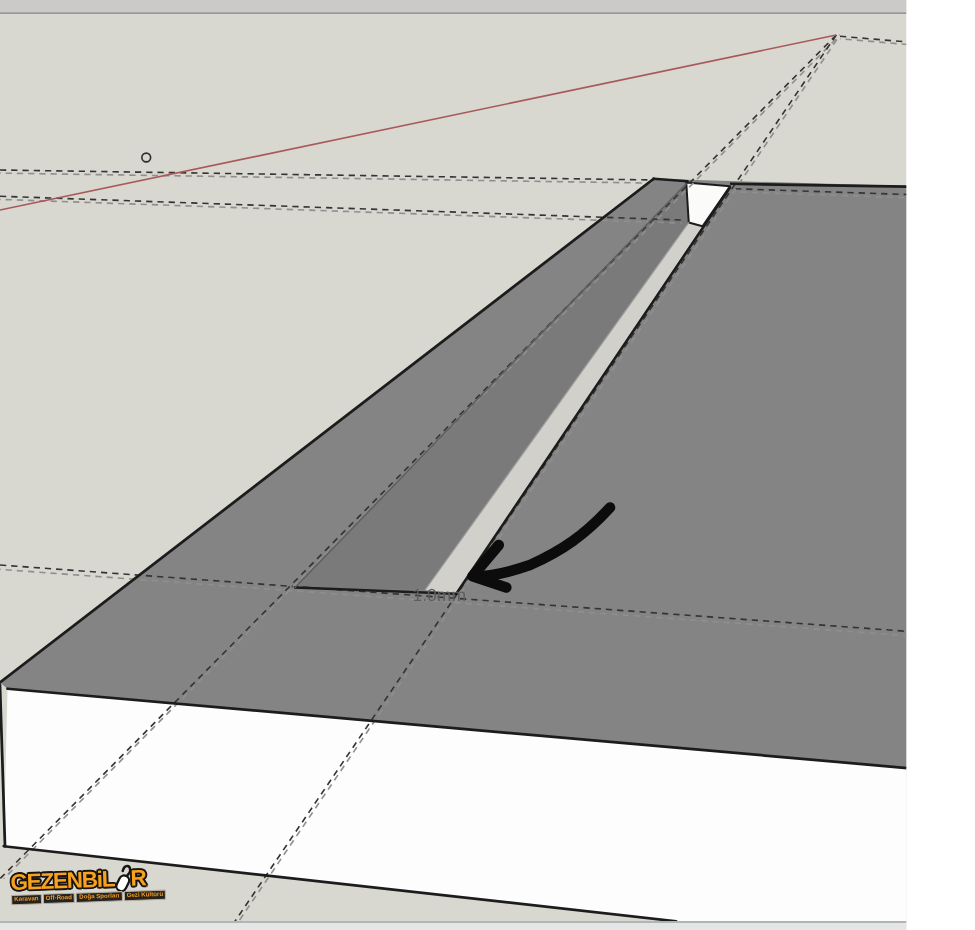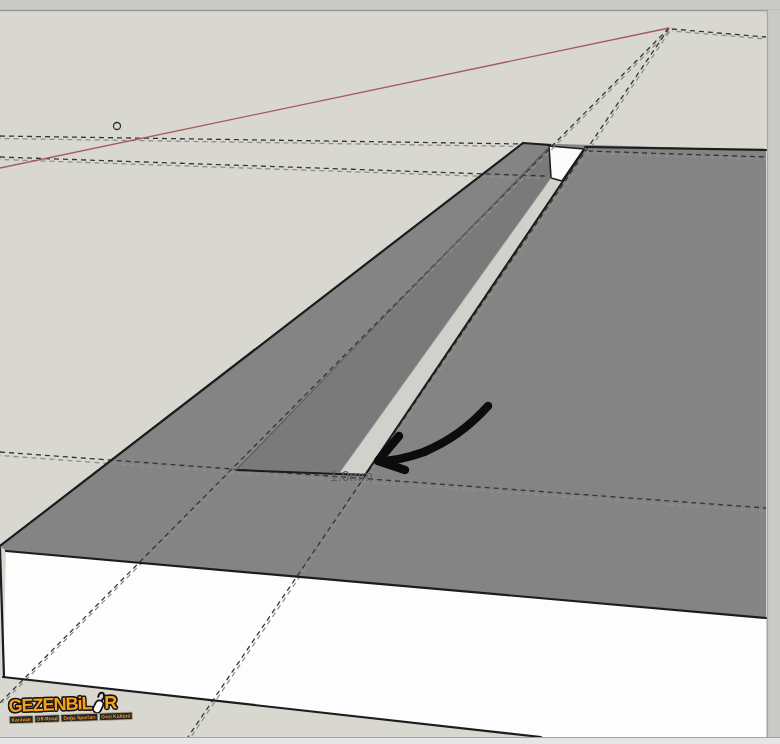--- a/index.html
+++ b/index.html
@@ -1,17 +1,17 @@
 <!DOCTYPE html>
 <html><head>
 <meta charset="utf-8">
 <style>
   html,body{margin:0;padding:0;background:#ffffff;}
   .screen{
-    position:relative;width:780px;height:744px;overflow:hidden;
+    position:relative;width:725px;height:744px;overflow:hidden;
     font-family:"Liberation Sans",sans-serif;
   }
   .screen svg{position:absolute;left:0;top:0;display:block;}
   
   .logo{
     position:absolute;left:8px;top:693px;transform:rotate(-2deg);
     transform-origin:left top;line-height:1;user-select:none;
   }
   .logo-row{display:flex;align-items:flex-end;height:22px;}
   .logo-text{

